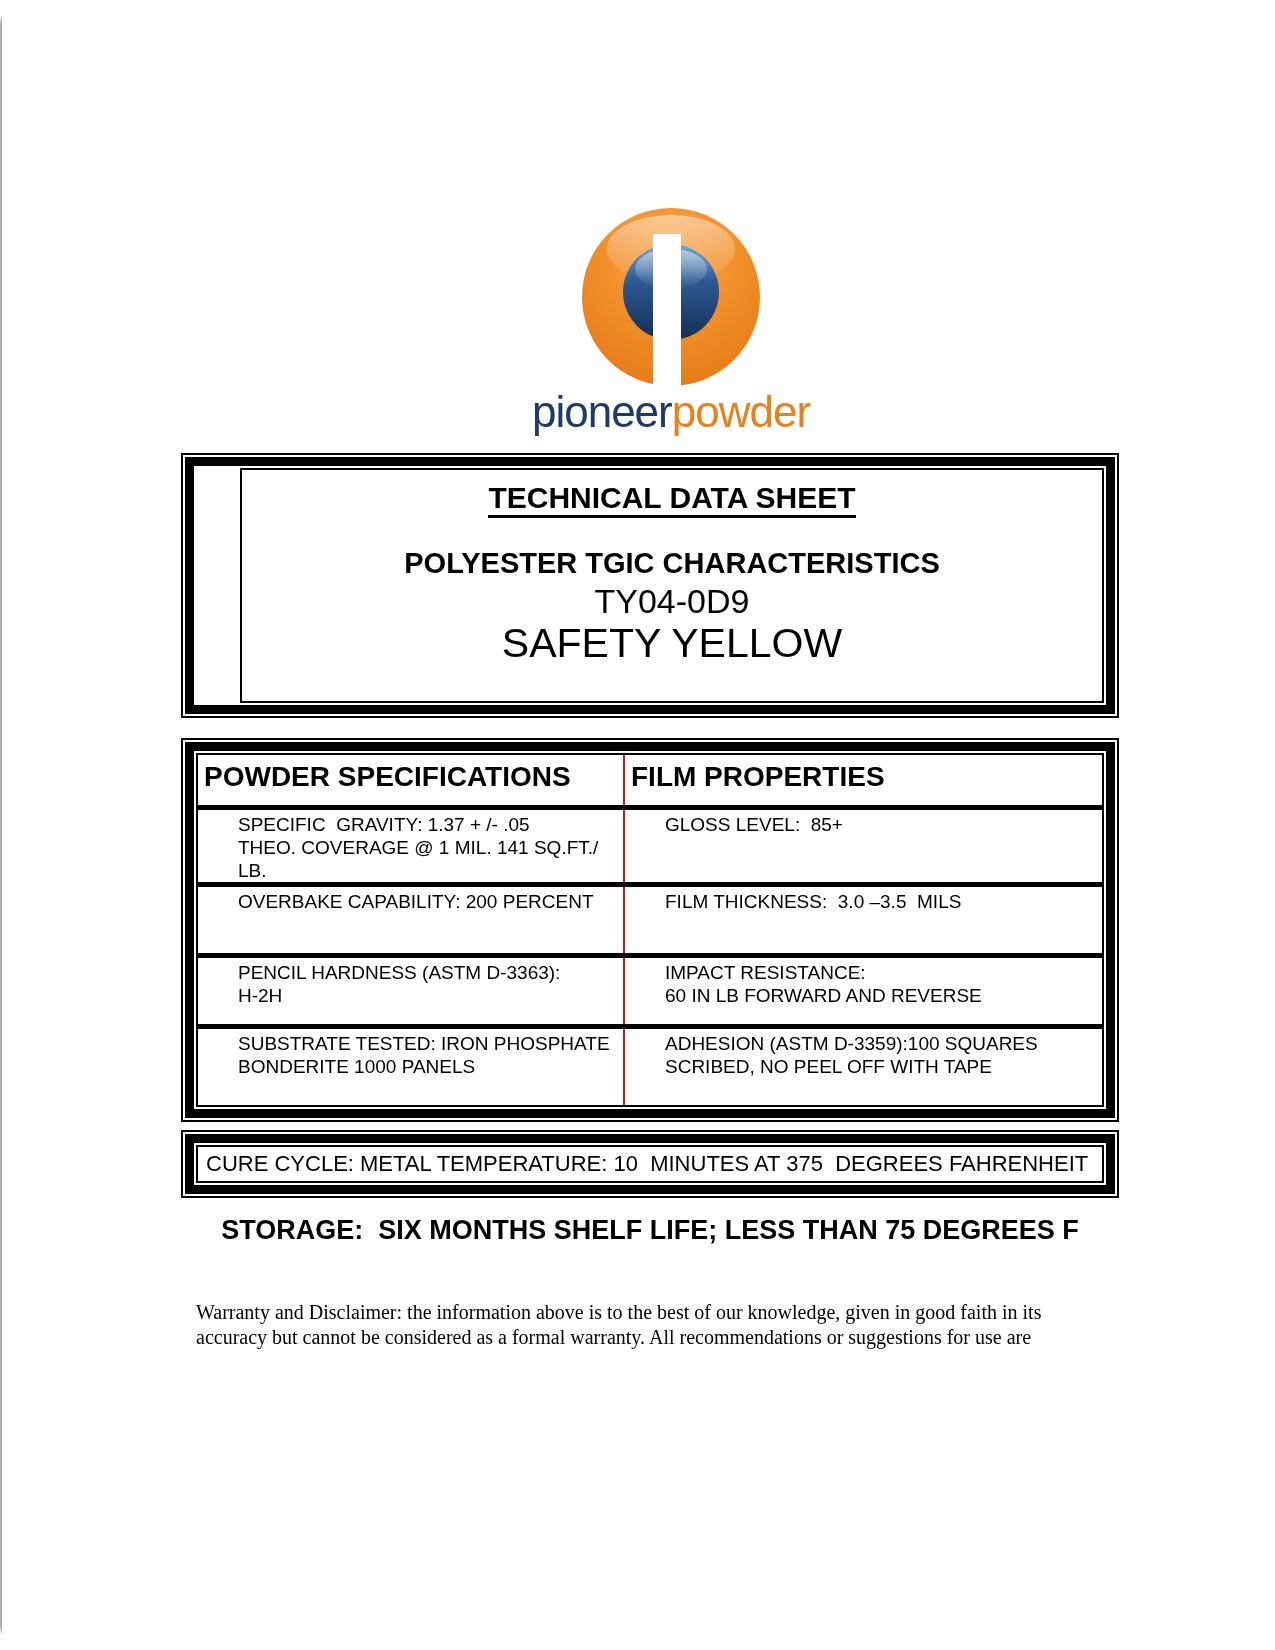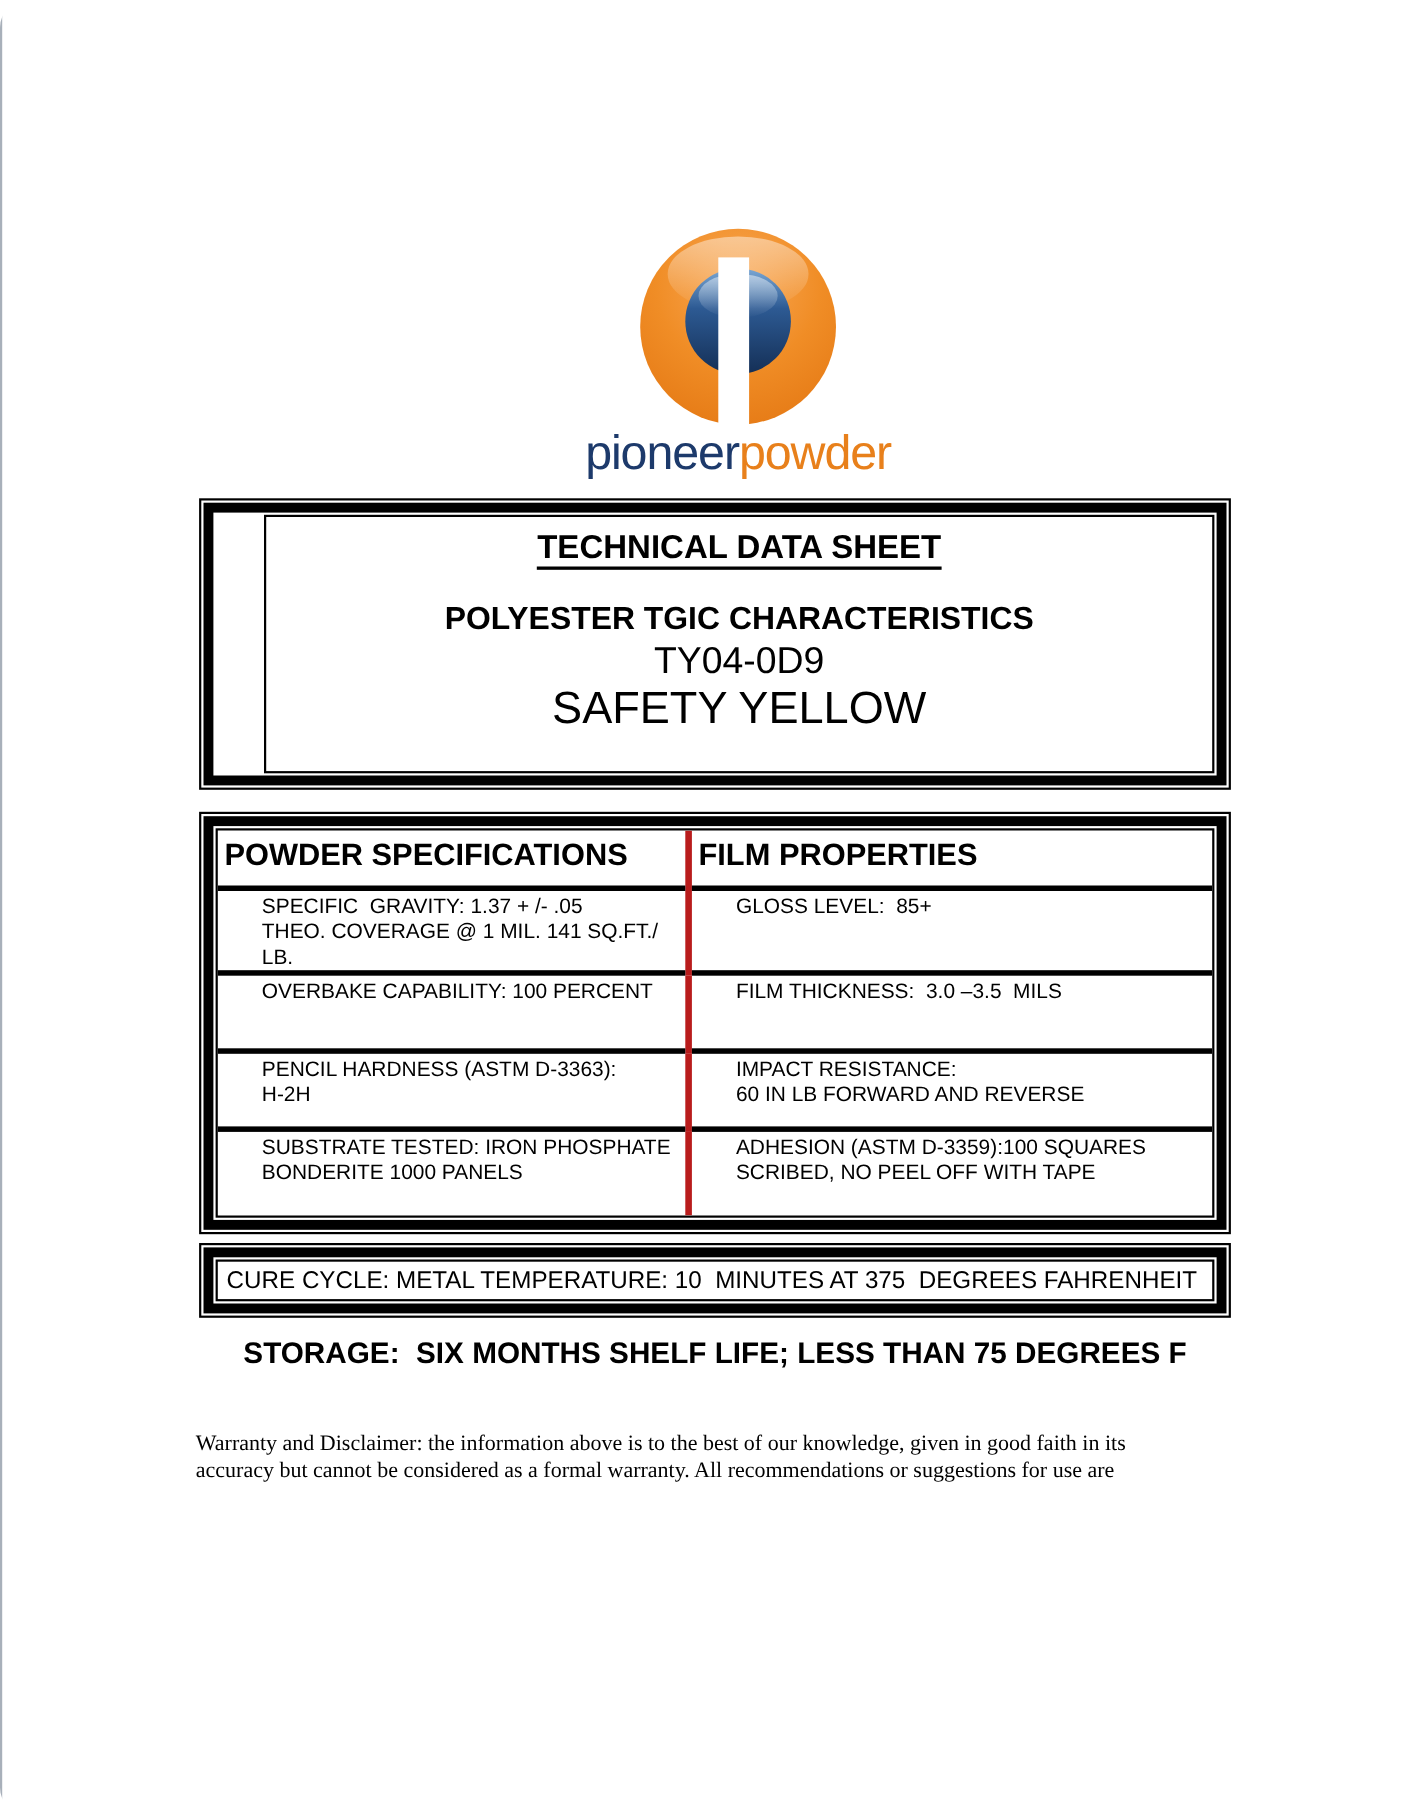--- a/index.html
+++ b/index.html
@@ -36,32 +36,32 @@
   .doc-heading .u{border-bottom:3px solid #000;padding-bottom:1px;}
   .doc-sub{margin-top:30px;font-size:29px;line-height:34px;font-weight:bold;}
   .doc-code{margin-top:2px;font-size:34px;line-height:38px;font-weight:400;}
   .doc-name{margin-top:0px;font-size:41px;line-height:46px;font-weight:400;}
 
   .table-box{top:738px;height:384px;}
   table.spec{width:100%;height:100%;border-collapse:collapse;table-layout:fixed;}
   table.spec th, table.spec td{vertical-align:top;text-align:left;}
   table.spec th{font-size:28px;line-height:32px;font-weight:bold;padding:6px 4px 0 6px;}
   table.spec td{font-size:19px;line-height:23px;padding:3px 4px 0 6px;white-space:pre-wrap;}
-  table.spec .lcol{width:415px;border-right:6px solid #b91c1c;}
+  table.spec .lcol{width:415px;border-right:2px solid #b91c1c;}
   table.spec tr.sep th, table.spec tr.sep td{border-top:5px solid #000;padding-left:40px;}
   tr.hrow{height:52px;} tr.r1{height:71px;} tr.r2{height:71px;} tr.r3{height:71px;}
 
   .cure-box{top:1130px;height:68px;}
   .cure-inner{display:flex;align-items:center;text-align:center;}
   .cure-text{padding-left:8px;font-size:22px;line-height:26px;white-space:pre-wrap;}
 
   .storage-line{position:absolute;left:181px;top:1214px;width:938px;text-align:center;
     font-size:27px;line-height:32px;font-weight:bold;white-space:pre-wrap;}
 
-  .warranty{position:absolute;left:178px;top:1300px;width:940px;
+  .warranty{position:absolute;left:196px;top:1300px;width:940px;
     font-family:"Liberation Serif", serif;font-size:20px;line-height:24.5px;}
   .warranty div{white-space:pre;}
 </style>
 </head>
 <body>
 
 <div class="page">
   <div class="left-edge"></div>
 
   <div class="logo">
@@ -92,21 +92,21 @@
               <tr class="hrow">
             <th class="lcol">POWDER SPECIFICATIONS</th>
             <th>FILM PROPERTIES</th>
           </tr>
           <tr class="sep r1">
             <td class="lcol">SPECIFIC  GRAVITY: 1.37 + /- .05
 THEO. COVERAGE @ 1 MIL. 141 SQ.FT./ LB.</td>
             <td>GLOSS LEVEL:  85+</td>
           </tr>
           <tr class="sep r2">
-            <td class="lcol">OVERBAKE CAPABILITY: 100 PERCENT</td>
+            <td class="lcol">OVERBAKE CAPABILITY: 200 PERCENT</td>
             <td>FILM THICKNESS:  3.0 –3.5  MILS</td>
           </tr>
           <tr class="sep r3">
             <td class="lcol">PENCIL HARDNESS (ASTM D-3363):
 H-2H</td>
             <td>IMPACT RESISTANCE:
 60 IN LB FORWARD AND REVERSE</td>
           </tr>
           <tr class="sep">
             <td class="lcol">SUBSTRATE TESTED: IRON PHOSPHATE

